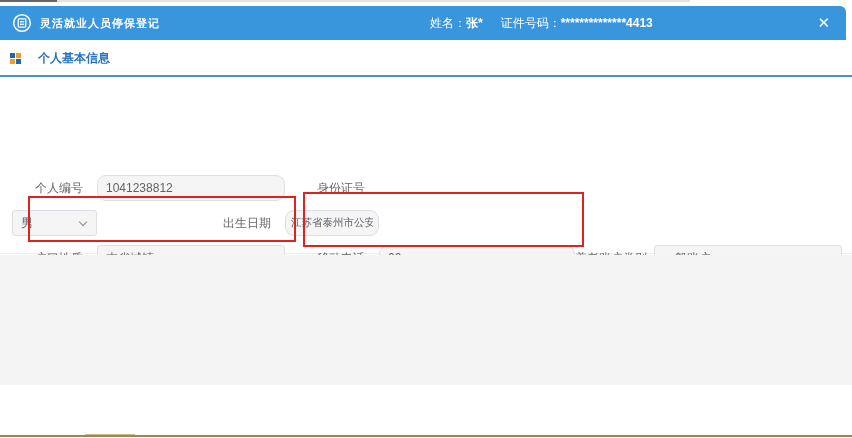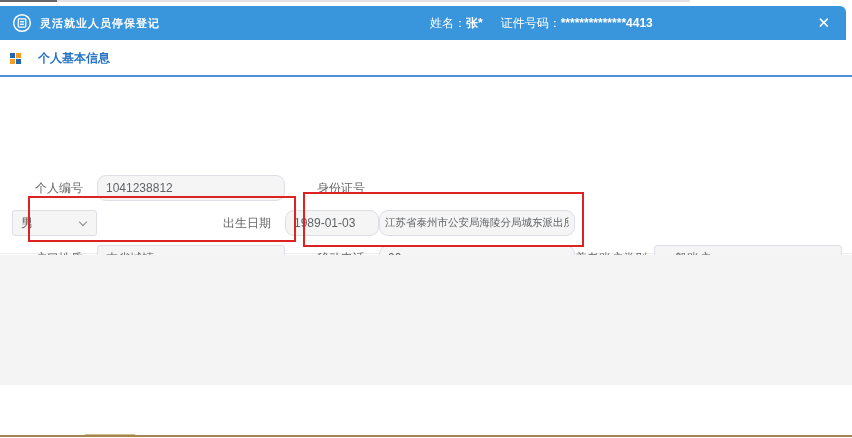--- a/index.html
+++ b/index.html
@@ -93,21 +93,20 @@
       <input class="f-input" readonly="" value="1041238812" style="">
       <span class="f-label">身份证号</span>
     </div>
 
     <div class="form-row r2">
       <div class="f-select">
         <span>男</span>
         <span class="chevron"></span>
       </div>
       <span class="f-label">出生日期</span>
-      <input class="f-input" readonly="" value="1989-01-03" style="">
       <input class="f-input tight" readonly="" value="江苏省泰州市公安局海陵分局城东派出所" style="">
     </div>
 
     <div class="form-row r3">
       <span class="f-label">户口性质</span>
       <div class="f-select">
         <span>本省城镇</span>
         <span class="chevron"></span>
       </div>
       <span class="f-label">移动电话</span>

